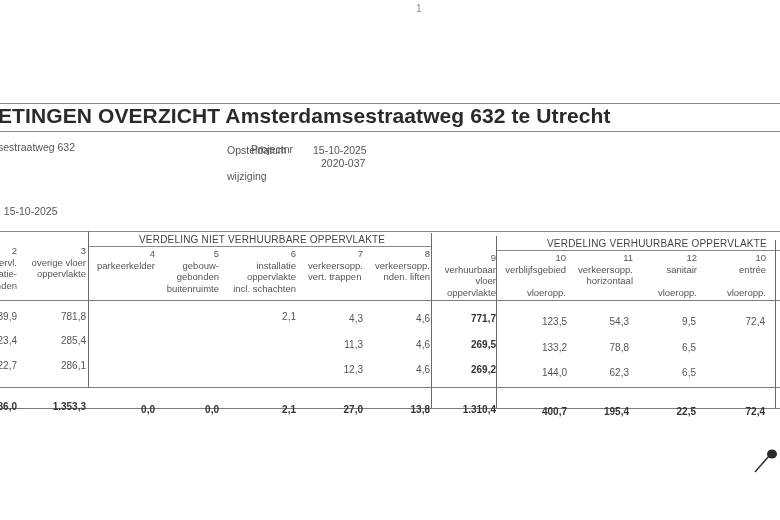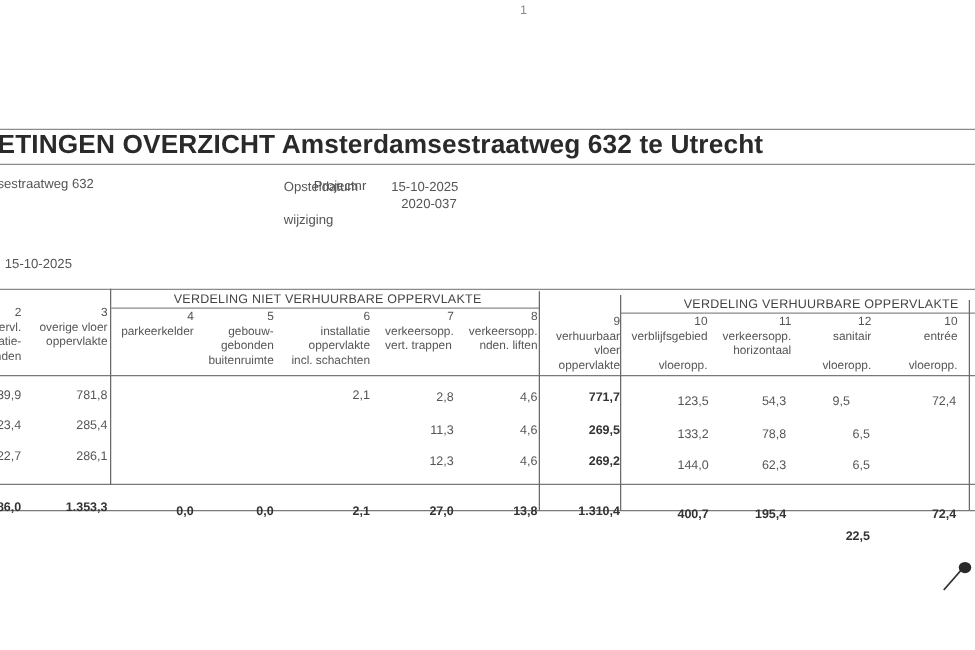--- a/index.html
+++ b/index.html
@@ -137,26 +137,26 @@
     <div>10</div>
     <div>entrée</div>
     <div style="height:11.5px;"></div>
     <div>vloeropp.</div>
   </div>
 
   <div>
     <div class="num" style="right:763px; top:311px;">39,9</div>
     <div class="num" style="right:694px; top:311px;">781,8</div>
     <div class="num" style="right:484px; top:311px;">2,1</div>
-    <div class="num" style="right:417px; top:313px;">2,8</div>
+    <div class="num" style="right:417px; top:313px;">4,3</div>
     <div class="num" style="right:350px; top:313px;">4,6</div>
     <div class="num bold" style="right:284px; top:313px;">771,7</div>
     <div class="num" style="right:213px; top:316px;">123,5</div>
     <div class="num" style="right:151px; top:316px;">54,3</div>
-    <div class="num" style="right:100px; top:316px;margin-left:35px;">9,5</div>
+    <div class="num" style="right:84px; top:316px;margin-left:35px;">9,5</div>
     <div class="num" style="right:15px; top:316px;">72,4</div>
   </div>
 
   <div>
     <div class="num" style="right:763px; top:335px;">23,4</div>
     <div class="num" style="right:694px; top:335px;">285,4</div>
     <div class="num" style="right:417px; top:339px;">11,3</div>
     <div class="num" style="right:350px; top:339px;">4,6</div>
     <div class="num bold" style="right:284px; top:339px;">269,5</div>
     <div class="num" style="right:213px; top:342px;">133,2</div>
@@ -179,21 +179,21 @@
     <div class="num bold" style="right:763px; top:401px;">86,0</div>
     <div class="num bold" style="right:694px; top:401px;">1.353,3</div>
     <div class="num bold" style="right:625px; top:404px;">0,0</div>
     <div class="num bold" style="right:561px; top:404px;">0,0</div>
     <div class="num bold" style="right:484px; top:404px;">2,1</div>
     <div class="num bold" style="right:417px; top:404px;">27,0</div>
     <div class="num bold" style="right:350px; top:404px;margin-left:45px;">13,8</div>
     <div class="num bold" style="right:284px; top:404px;">1.310,4</div>
     <div class="num bold" style="right:213px; top:406px;">400,7</div>
     <div class="num bold" style="right:151px; top:406px;">195,4</div>
-    <div class="num bold" style="right:84px; top:424px;">22,5</div>
+    <div class="num bold" style="right:84px; top:406px;">22,5</div>
     <div class="num bold" style="right:15px; top:406px;">72,4</div>
   </div>
 </div>
 
 <svg class="abs" style="left:750px; top:448px;" width="30" height="30">
   <line x1="5" y1="24" x2="19" y2="8" stroke="#333" stroke-width="1.5"></line>
   <ellipse cx="22" cy="6" rx="5" ry="4.5" fill="#2a2a2a"></ellipse>
 </svg>
 
 </body></html>

